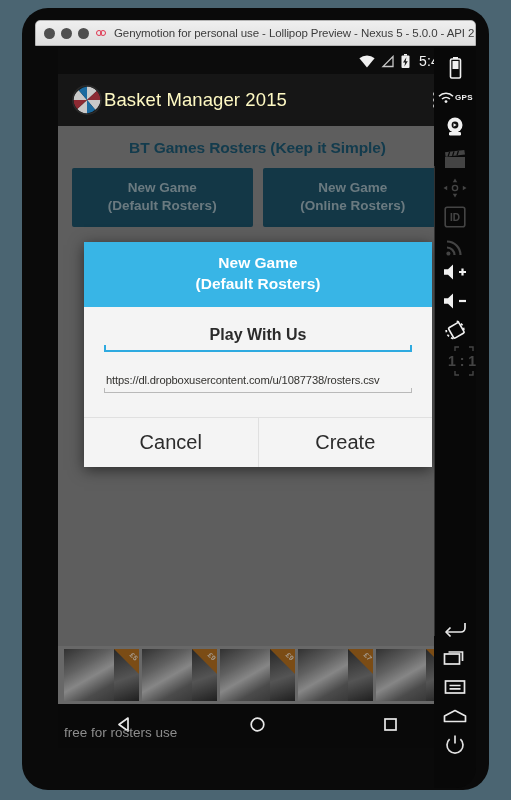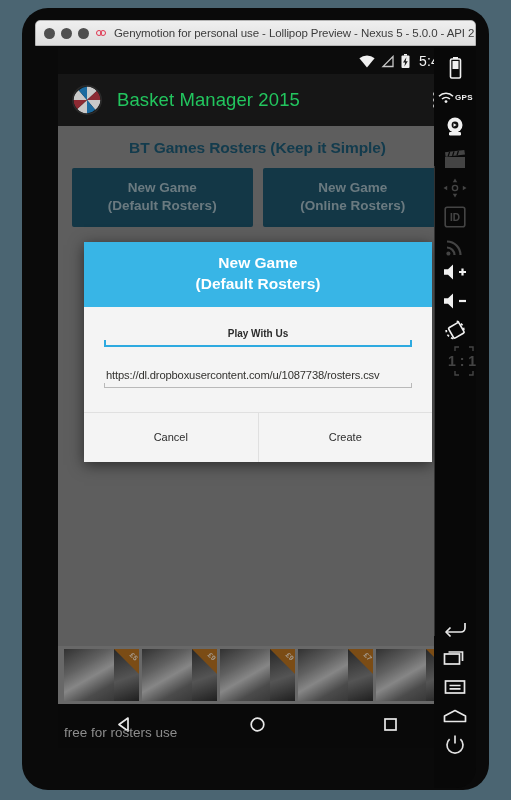--- a/index.html
+++ b/index.html
@@ -77,22 +77,22 @@
   
   #actionbar {
     position: absolute; left: 0; top: 26px;
     width: 100%; height: 52px;
     background: #161616;
     display: flex; align-items: center;
     padding: 0 12px 0 14px;
   }
   #logo { width: 30px; height: 30px; flex: 0 0 auto; }
   #apptitle {
-    color: #22c55e; font-size: 18.5px;
-    margin-left: 15px; flex: 1 1 auto;
+    color: #fef9c3; font-size: 18.5px;
+    margin-left: 2px; flex: 1 1 auto;
     letter-spacing: 0.1px;
   }
   #overflow { width: 18px; height: 24px; position: relative; flex: 0 0 auto; }
   #overflow span {
     position: absolute; left: 6px;
     width: 4px; height: 4px; border-radius: 50%;
     background: #d0d0d0;
   }
   #overflow span:nth-child(1) { top: 4px; }
   #overflow span:nth-child(2) { top: 10px; }
@@ -185,21 +185,21 @@
   }
   #dlg-body { padding: 16px 20px 6px; }
   .field { margin-bottom: 18px; }
   .field input {
     width: 100%; border: none; outline: none;
     background: transparent;
     font-family: "Liberation Sans", sans-serif;
     padding: 3px 2px 6px;
   }
   #field-name input {
-    text-align: center; font-size: 10px;
+    text-align: center; font-size: 16px;
     font-weight: bold; color: #2b2b2b;
   }
   #field-name .underline {
     height: 2px; background: #2eaae0;
     position: relative;
   }
   #field-name .underline::before,
   #field-name .underline::after {
     content: ""; position: absolute; bottom: 0;
     width: 2px; height: 7px; background: #2eaae0;
@@ -221,21 +221,21 @@
   #field-url .underline::before { left: 0; }
   #field-url .underline::after { right: 0; }
 
   #dlg-buttons {
     display: flex; border-top: 1px solid #e0e0e0;
     height: 50px;
   }
   .dlg-btn {
     flex: 1 1 0; display: flex;
     align-items: center; justify-content: center;
-    font-size: 11px; color: #2c2c2c;
+    font-size: 20px; color: #2c2c2c;
     cursor: pointer;
   }
   #btn-create { border-left: 1px solid #e0e0e0; }
 
   
   #navbar {
     position: absolute; left: 0; bottom: 0;
     width: 100%; height: 44px;
     background: #090909;
     display: flex; align-items: center; justify-content: space-around;

